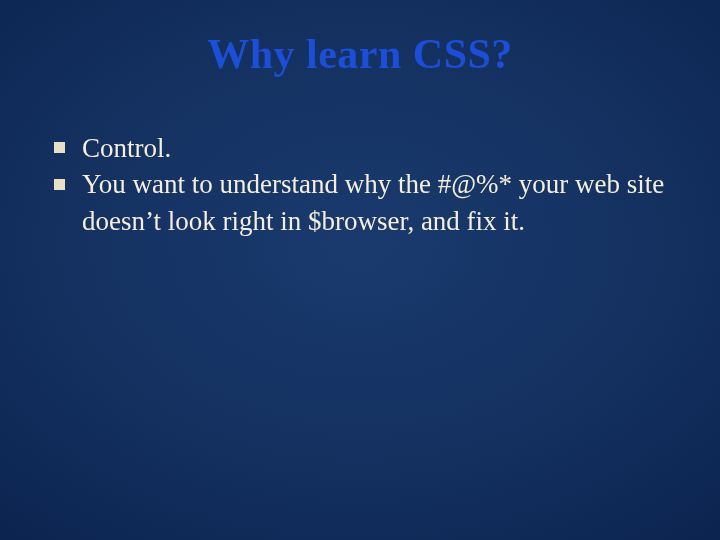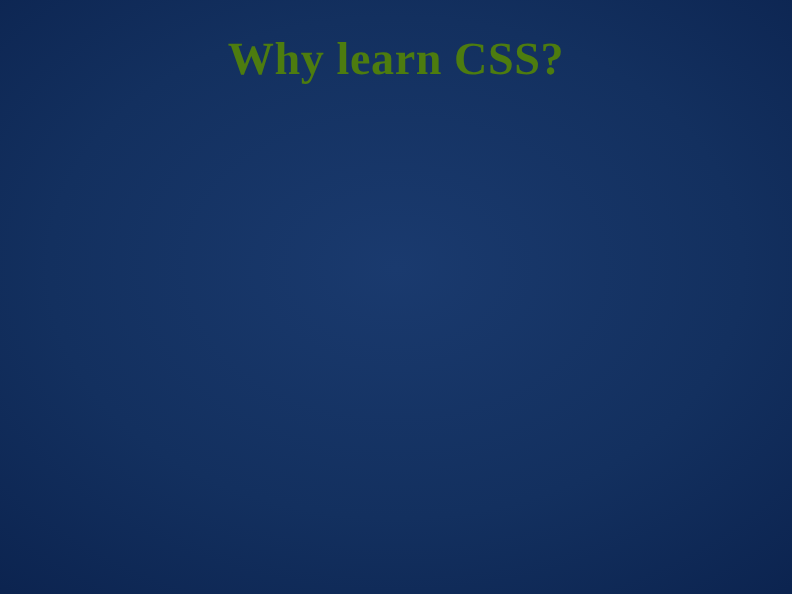--- a/index.html
+++ b/index.html
@@ -21,21 +21,21 @@
   .slide {
     width: 100%;
     height: 100%;
     box-sizing: border-box;
     padding: 30px 46px 40px 46px;
   }
   .title {
     text-align: center;
     font-size: 42px;
     font-weight: bold;
-    color: #4d7c0f;
+    color: #1d4ed8;
     margin: 0 0 52px 0;
     letter-spacing: 0.5px;
   }
   ul.bullets {
     list-style: none;
     margin: 0;
     padding: 0 2px 0 2px;
   }
   ul.bullets li {
     position: relative;
@@ -54,14 +54,16 @@
     height: 11px;
     background: #e8dfc6;
   }
 </style>
 </head>
 <body>
 
 <div class="slide">
   <h1 class="title">Why learn CSS?</h1>
   <ul class="bullets">
+    <li>Control.</li>
+    <li>You want to understand why the #@%* your web site doesn’t look right in $browser, and fix it.</li>
   </ul>
 </div>
 
 </body></html>

